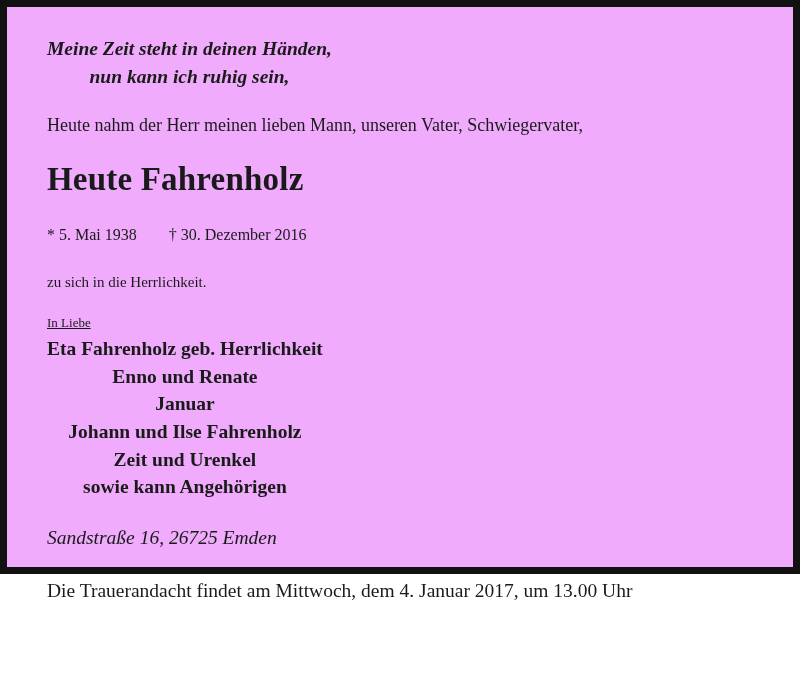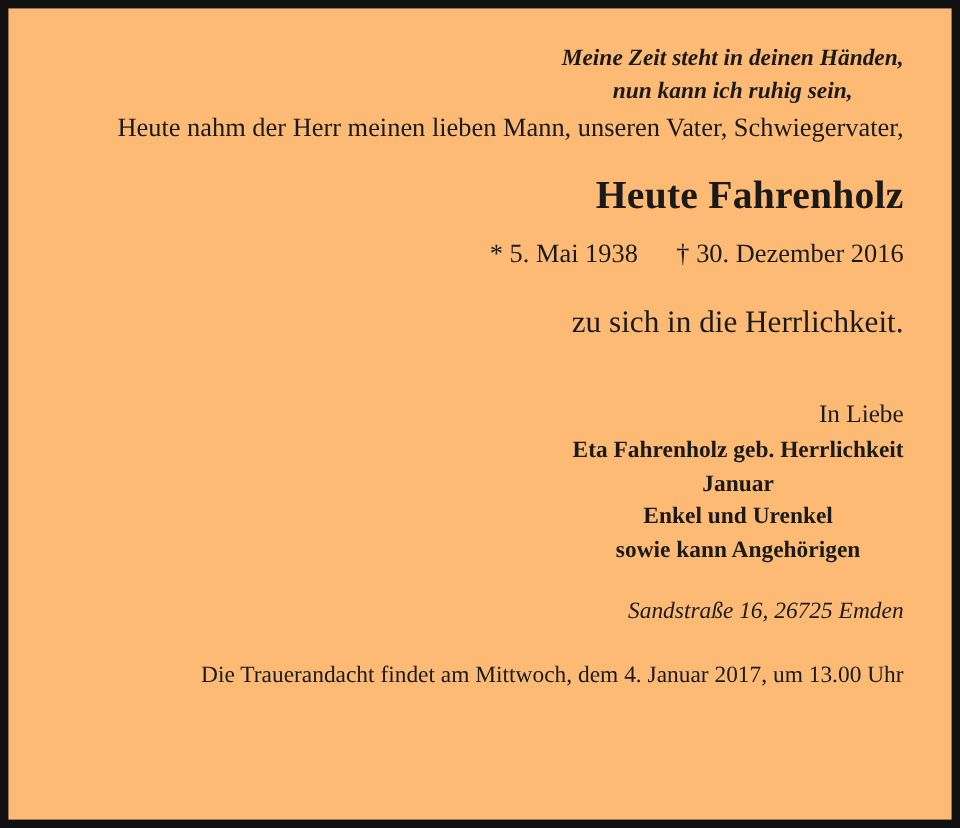--- a/index.html
+++ b/index.html
@@ -9,72 +9,74 @@
   }
   body {
     width: 800px;
     height: 690px;
     font-family: "Liberation Serif", serif;
     color: #1a1a1a;
   }
   .notice-frame {
     box-sizing: border-box;
     width: 800px;
-    height: 690px;
+    height: 574px;
     border: 7px solid #111111;
-    background: #fdba74;
+    background: #f0abfc;
     padding: 22px 40px 10px 40px;
     display: flex;
     flex-direction: column;
-    align-items: flex-end;
+    align-items: flex-start;
   }
   .verse {
     text-align: center;
     font-style: italic;
     font-weight: bold;
     font-size: 19.5px;
     line-height: 1.42;
     margin-top: 6px;
   }
   .verse div {
     white-space: nowrap;
   }
   .intro {
     text-align: center;
-    font-size: 22px;
+    font-size: 18px;
     line-height: 1.48;
+    margin-top: 22px;
   }
   .intro div {
     white-space: nowrap;
   }
   .name {
     text-align: center;
     font-weight: bold;
     font-size: 33px;
     letter-spacing: 0.2px;
     margin-top: 22px;
   }
   .dates {
     text-align: center;
-    font-size: 22px;
-    margin-top: 16px;
+    font-size: 16px;
+    margin-top: 28px;
   }
   .dates .gap {
     display: inline-block;
     width: 32px;
   }
   .closing-line {
     text-align: center;
-    font-size: 26px;
+    font-size: 15px;
     margin-top: 30px;
   }
   .in-liebe {
     text-align: center;
-    font-size: 21px;
-    margin-top: 49px;
+    font-size: 13px;
+    margin-top: 24px;
+    text-decoration: underline;
   }
   .family {
     text-align: center;
     font-weight: bold;
     font-size: 19.5px;
     line-height: 1.42;
     margin-top: 4px;
   }
   .address {
     text-align: center;
@@ -111,22 +113,24 @@
   <div class="dates">
     <span>* 5. Mai 1938</span><span class="gap"></span><span>† 30. Dezember 2016</span>
   </div>
 
   <div class="closing-line">zu sich in die Herrlichkeit.</div>
 
   <div class="in-liebe">In Liebe</div>
 
   <div class="family">
     <div>Eta Fahrenholz geb. Herrlichkeit</div>
+    <div>Enno und Renate</div>
     <div>Januar</div>
-    <div>Enkel und Urenkel</div>
+    <div>Johann und Ilse Fahrenholz</div>
+    <div>Zeit und Urenkel</div>
     <div>sowie kann Angehörigen</div>
   </div>
 
   <div class="address">Sandstraße 16, 26725 Emden</div>
 
   <div class="service">
     <div>Die Trauerandacht findet am Mittwoch, dem 4. Januar 2017, um 13.00 Uhr</div>
 
   </div>
 

